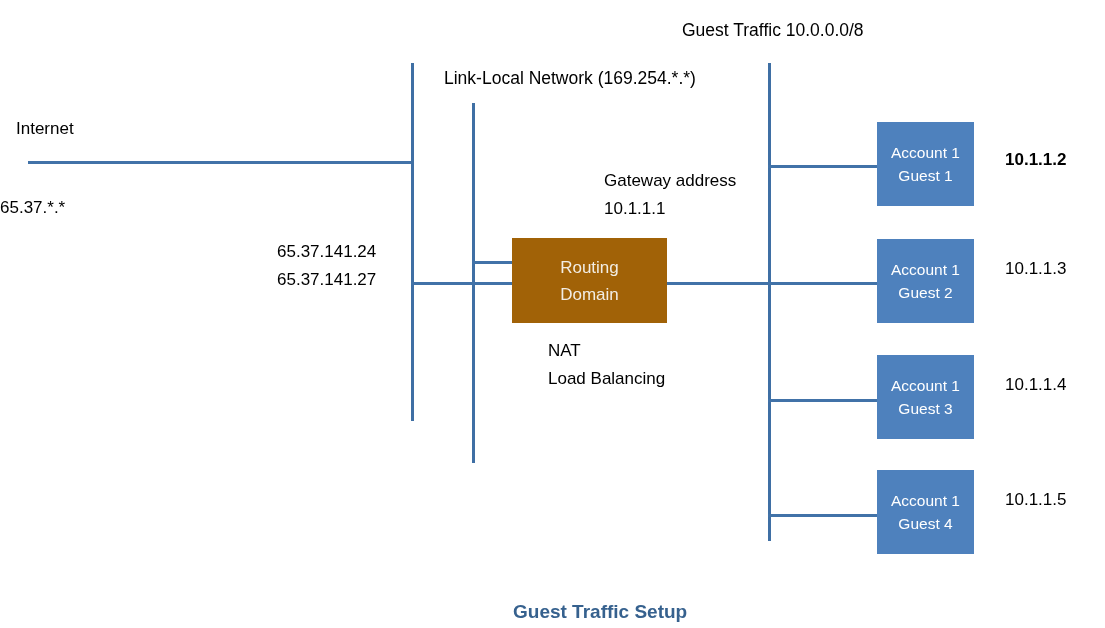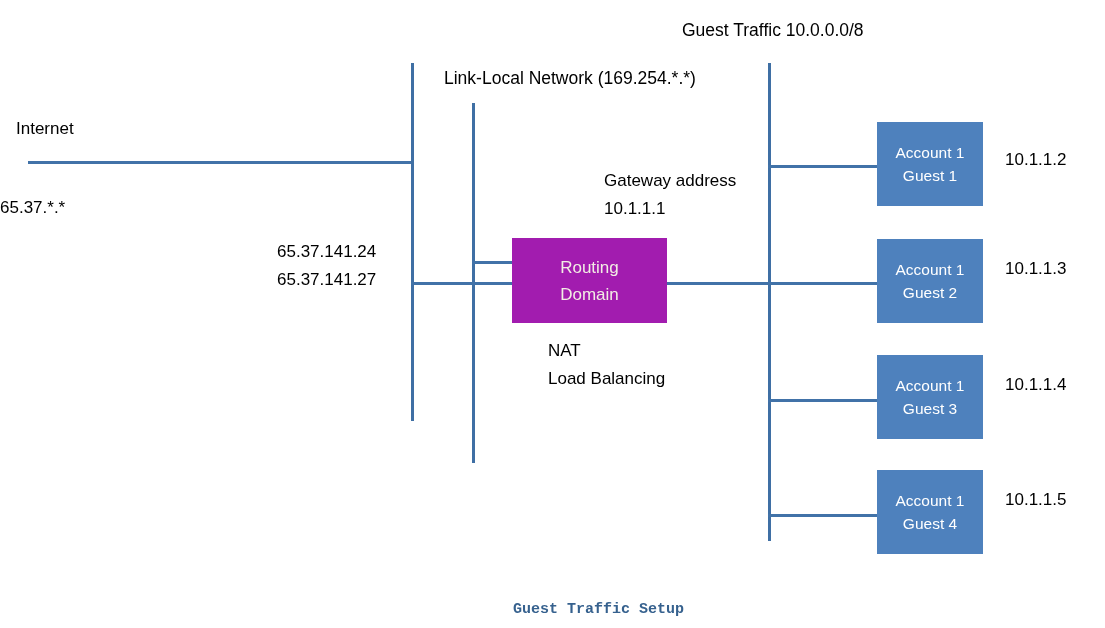--- a/index.html
+++ b/index.html
@@ -24,59 +24,59 @@
     color: #000000;
     font-family: "Liberation Sans", sans-serif;
     font-size: 17px;
     line-height: 24px;
     white-space: pre;
   }
   .label-lg { font-size: 17.5px; }
   .caption {
     position: absolute;
     color: #36618E;
-    font-family: Liberation Mono, monospace;
-    font-size: 15px;
+    font-family: Liberation Sans, sans-serif;
+    font-size: 19px;
     font-weight: bold;
     white-space: pre;
   }
   
   .hline {
     position: absolute;
     height: 3px;
     background: #4172A8;
   }
   .vline {
     position: absolute;
     width: 3px;
     background: #3F6FA4;
   }
   
   .guest-box {
     position: absolute;
-    width: 106px;
+    width: 97px;
     height: 84px;
     background: #4E81BD;
     display: flex;
     flex-direction: column;
     align-items: center;
     justify-content: center;
     color: #ffffff;
     font-family: "Liberation Sans", sans-serif;
     font-size: 15.5px;
     line-height: 23px;
   }
   .guest-box span { display: block; white-space: pre; }
   .router-box {
     position: absolute;
     left: 512px;
     top: 238px;
     width: 155px;
     height: 85px;
-    background: #a21caf;
+    background: #a16207;
     display: flex;
     flex-direction: column;
     align-items: center;
     justify-content: center;
     color: #F2EDE4;
     font-family: "Liberation Sans", sans-serif;
     font-size: 17px;
     line-height: 27px;
   }
   .router-box span { display: block; white-space: pre; }
@@ -136,21 +136,21 @@
 
   <div class="hline" style="left:768px; top:165px; width:110px;"></div>
   <div class="hline" style="left:768px; top:282px; width:110px;"></div>
   <div class="hline" style="left:768px; top:399px; width:110px;"></div>
   <div class="hline" style="left:768px; top:514px; width:110px;"></div>
 
   <div class="guest-box" style="left:877px; top:122px;">
     <span>Account 1</span>
     <span>Guest 1</span>
   </div>
-  <div class="ip-label" style="top:150px;">10.1.1.2</div>
+  <div class="ip-label" style="top:150px;font-weight:bold;">10.1.1.2</div>
 
   <div class="guest-box" style="left:877px; top:239px;">
     <span>Account 1</span>
     <span>Guest 2</span>
   </div>
   <div class="ip-label" style="top:259px;">10.1.1.3</div>
 
   <div class="guest-box" style="left:877px; top:355px;">
     <span>Account 1</span>
     <span>Guest 3</span>

